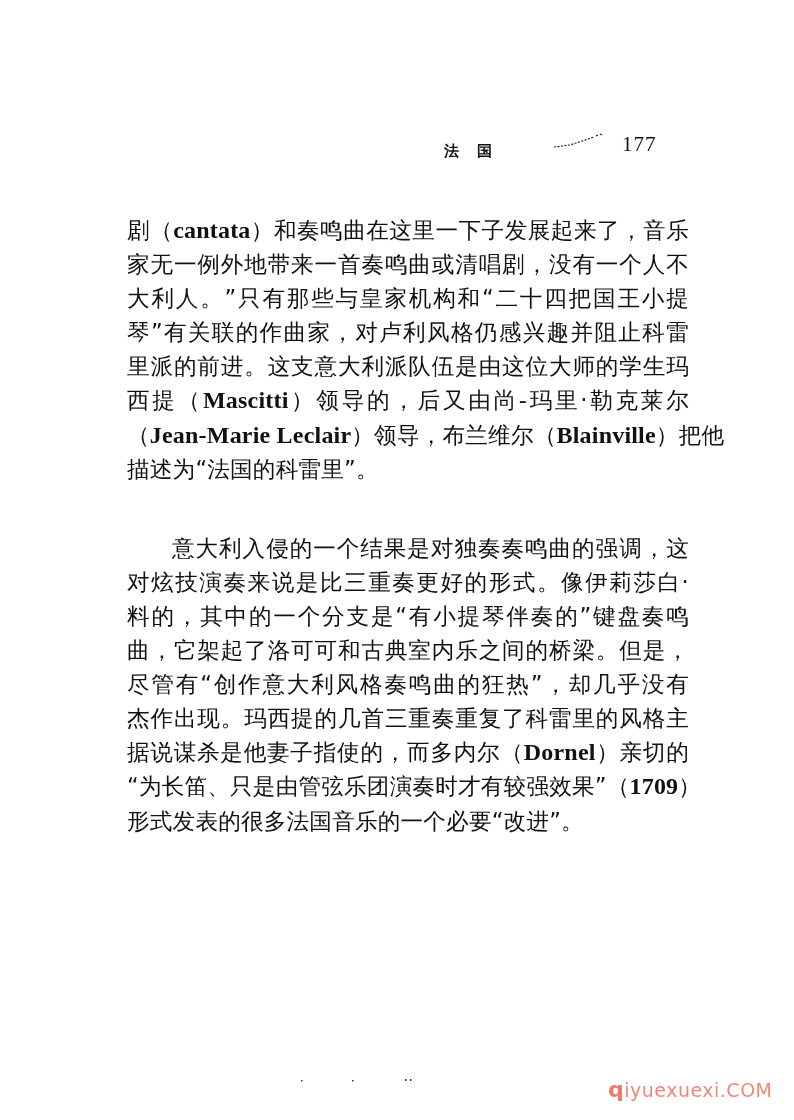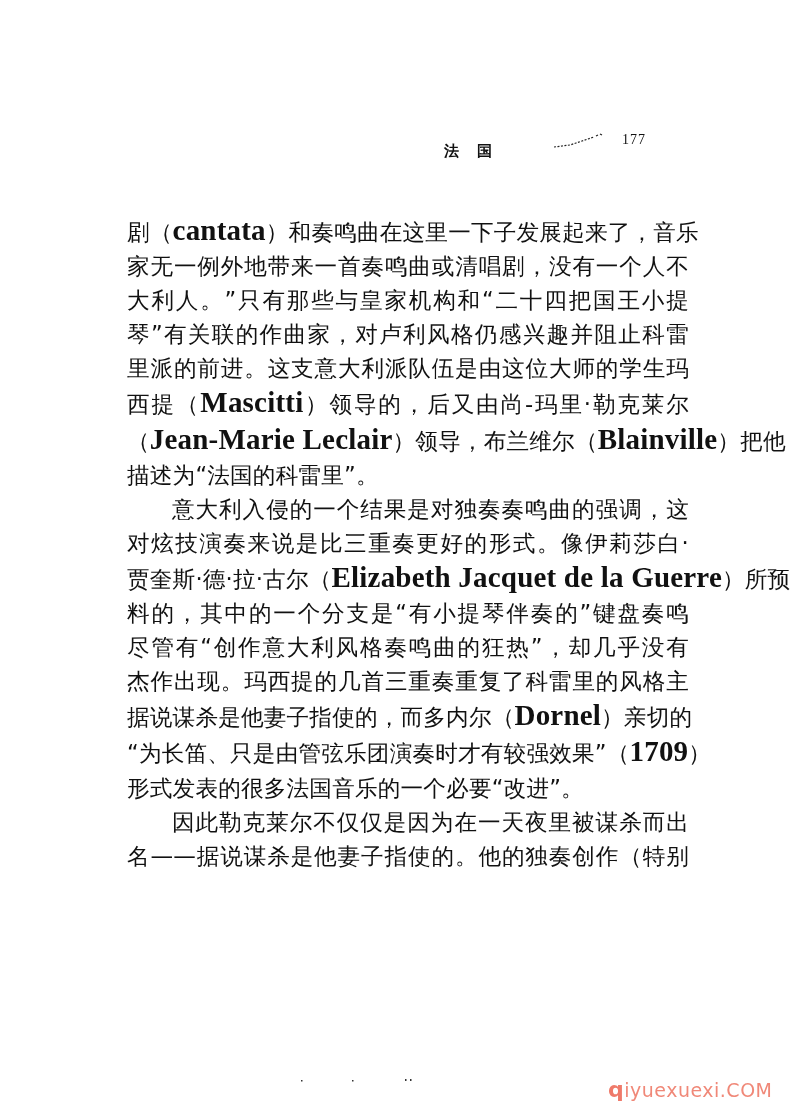--- a/index.html
+++ b/index.html
@@ -37,21 +37,21 @@
     top: 2px;
     width: 60px;
     height: 20px;
   }
   .running-head .rh-page {
     position: absolute;
     left: 182px;
     top: 2px;
     font-family: "Liberation Serif", serif;
     font-weight: normal;
-    font-size: 14px;
+    font-size: 21px;
     letter-spacing: 1px;
   }
   .body-text {
     position: absolute;
     top: 213px;
     left: 127px;
     width: 562px;
   }
   .para {
     margin: 0;
@@ -65,25 +65,26 @@
     display: block;
     white-space: nowrap;
     text-align: justify;
     text-align-last: justify;
   }
   .para .line.last {
     text-align-last: left;
   }
   .para.indent .line.first {
     padding-left: 45px;
+    margin-top: 45px;
   }
   .latin {
     font-family: "Liberation Serif", serif;
     font-weight: bold;
-    font-size: 29px;
+    font-size: 24px;
   }
   .footer-dots {
     position: absolute;
     top: 1078px;
     left: 300px;
     width: 150px;
     height: 6px;
   }
   .watermark {
     position: absolute;
@@ -119,31 +120,27 @@
       <span class="line"><span>大利人。”只有那些与皇家机构和“二十四把国王小提</span></span>
       <span class="line"><span>琴”有关联的作曲家，对卢利风格仍感兴趣并阻止科雷</span></span>
       <span class="line"><span>里派的前进。这支意大利派队伍是由这位大师的学生玛</span></span>
       <span class="line"><span>西提（</span><span class="latin">Mascitti</span><span>）领导的，后又由尚-玛里·勒克莱尔</span></span>
       <span class="line"><span>（</span><span class="latin">Jean-Marie Leclair</span><span>）领导，布兰维尔（</span><span class="latin">Blainville</span><span>）把他</span></span>
       <span class="line last"><span>描述为“法国的科雷里”。</span></span>
     </p>
     <p class="para indent">
       <span class="line first"><span>意大利入侵的一个结果是对独奏奏鸣曲的强调，这</span></span>
       <span class="line"><span>对炫技演奏来说是比三重奏更好的形式。像伊莉莎白·</span></span>
-      <span class="line"><span>贾奎斯·德·拉·古尔（</span><span class="latin">Elizabeth Jacquet de la Guerre</span><span>）所预</span></span>
       <span class="line"><span>料的，其中的一个分支是“有小提琴伴奏的”键盘奏鸣</span></span>
+      <span class="line"><span>曲，它架起了洛可可和古典室内乐之间的桥梁。但是，</span></span>
       <span class="line"><span>尽管有“创作意大利风格奏鸣曲的狂热”，却几乎没有</span></span>
       <span class="line"><span>杰作出现。玛西提的几首三重奏重复了科雷里的风格主</span></span>
       <span class="line"><span>据说谋杀是他妻子指使的，而多内尔（</span><span class="latin">Dornel</span><span>）亲切的</span></span>
       <span class="line"><span>“为长笛、只是由管弦乐团演奏时才有较强效果”（</span><span class="latin">1709</span><span>）</span></span>
       <span class="line last"><span>形式发表的很多法国音乐的一个必要“改进”。</span></span>
-    </p>
-    <p class="para indent">
-      <span class="line first"><span>因此勒克莱尔不仅仅是因为在一天夜里被谋杀而出</span></span>
-      <span class="line"><span>名——据说谋杀是他妻子指使的。他的独奏创作（特别</span></span>
     </p>
   </div>
 
 <svg class="footer-dots" viewBox="0 0 150 6">
   <rect x="1" y="2" width="1.5" height="1.5" fill="#333"></rect>
   <rect x="52" y="2" width="1.5" height="1.5" fill="#333"></rect>
   <rect x="105" y="1" width="1.5" height="2" fill="#333"></rect>
   <rect x="110" y="1" width="1.5" height="2" fill="#333"></rect>
 </svg>
 

